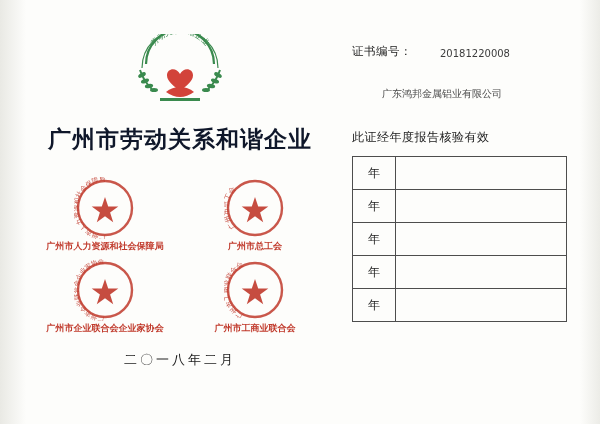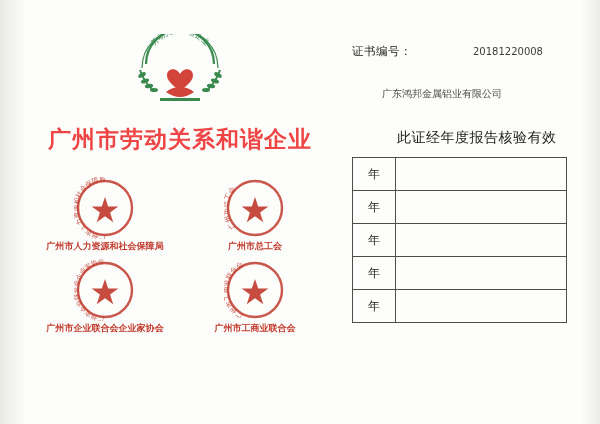--- a/index.html
+++ b/index.html
@@ -50,21 +50,21 @@
     width: 108px;
     height: 74px;
     margin: 0 auto;
   }
   .emblem svg { display: block; }
 
   .main-title {
     margin-top: 16px;
     font-size: 23px;
     letter-spacing: 1px;
-    color: #ef4444;
+    color: #0f172a;
     font-family: "DejaVu Sans", sans-serif;
     font-weight: 600;
     white-space: nowrap;
   }
   .grade {
     margin-top: 8px;
     font-size: 23px;
     font-weight: 700;
     letter-spacing: 4px;
     color: #1b1b1b;
@@ -110,47 +110,45 @@
 
   
   .right {
     position: absolute;
     left: 352px;
     top: 44px;
     width: 222px;
   }
   .field-row {
     display: flex;
-    align-items: center;
+    align-items: flex-end;
     margin-bottom: 28px;
-    gap: 33px;
   }
   .field-label {
     font-size: 11.5px;
     color: #1b1b1b;
     white-space: nowrap;
     letter-spacing: 0.5px;
   }
   .field-value {
     margin-left: 28px;
     font-size: 10px;
     color: #3c3c3c;
     white-space: nowrap;
   }
   .field-value.stamped {
     margin-left: 30px;
     color: #4a4a4a;
   }
   .notice {
     margin-top: 6px;
-    font-size: 14px;
+    font-size: 12px;
     color: #1b1b1b;
     letter-spacing: 0.5px;
     white-space: nowrap;
-    margin-left: 45px;
   }
   table.verify {
     margin-top: 10px;
     border-collapse: collapse;
     width: 215px;
   }
   table.verify td {
     border: 1px solid #4d4d4d;
     height: 32px;
     padding: 0;
@@ -261,20 +259,21 @@
               </text>
               <polygon points="31,20 34.2,29.6 44.3,29.6 36.1,35.6 39.2,45.2 31,39.2 22.8,45.2 25.9,35.6 17.7,29.6 27.8,29.6" fill="#c0392b" opacity="0.9"></polygon>
             </svg>
           </div>
           <div class="seal-label">广州市工商业联合会</div>
         </div>
       </div>
 
     </div>
 
+    <div class="date-line">二〇一八年二月</div>
   </div>
 
   <div class="right">
 
     <div class="field-row">
       <span class="field-label">证书编号：</span>
       <span class="field-value">20181220008</span>
     </div>
 
     <div class="field-row">

